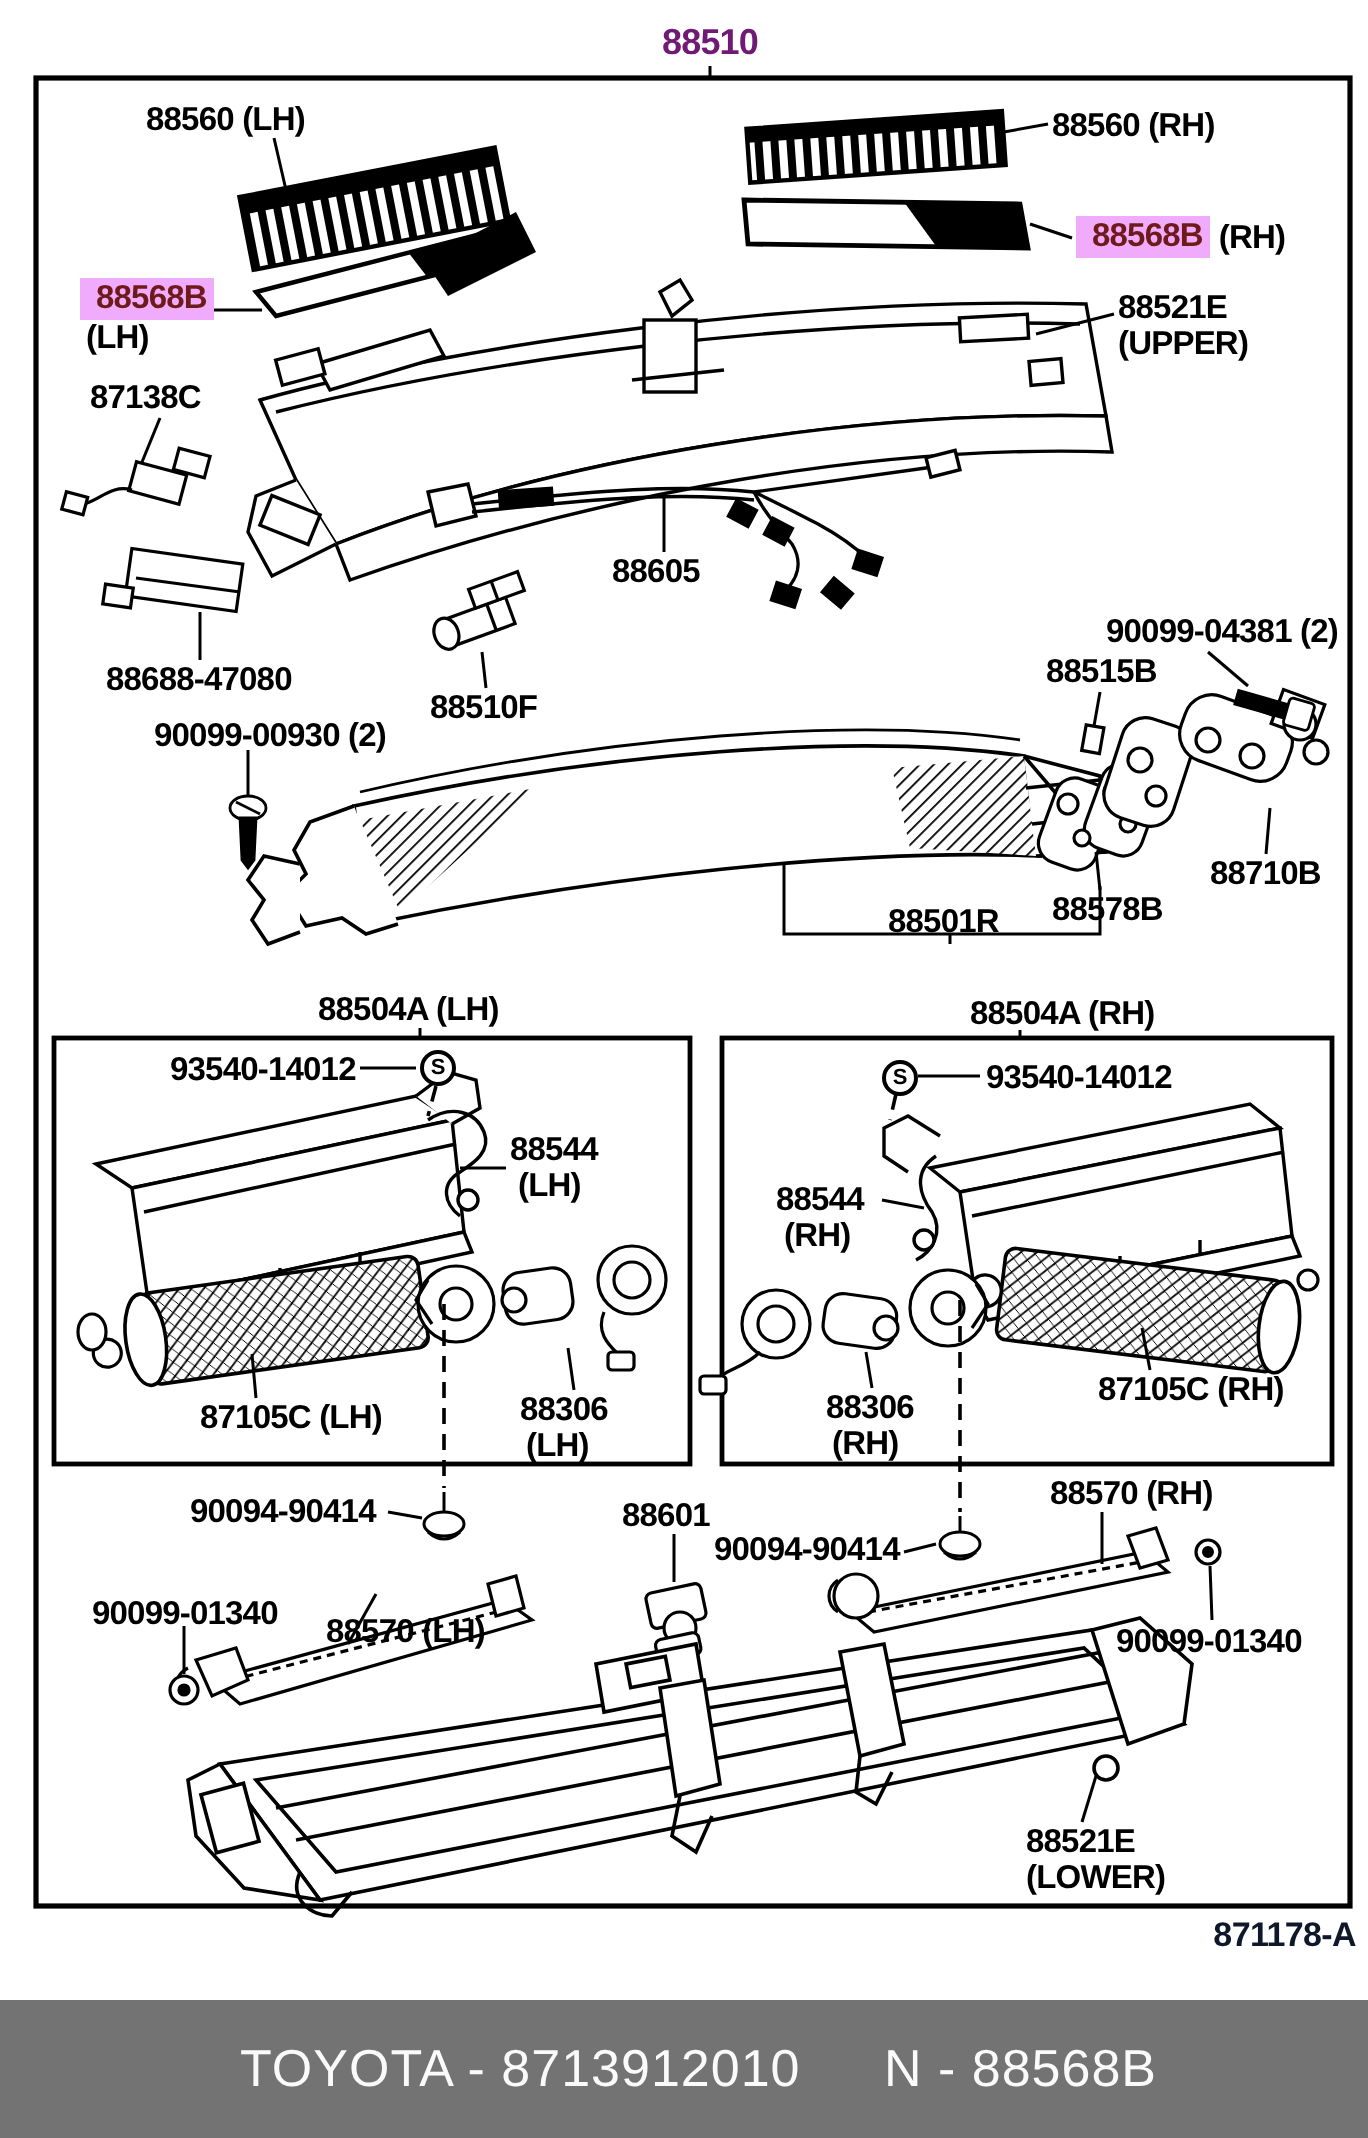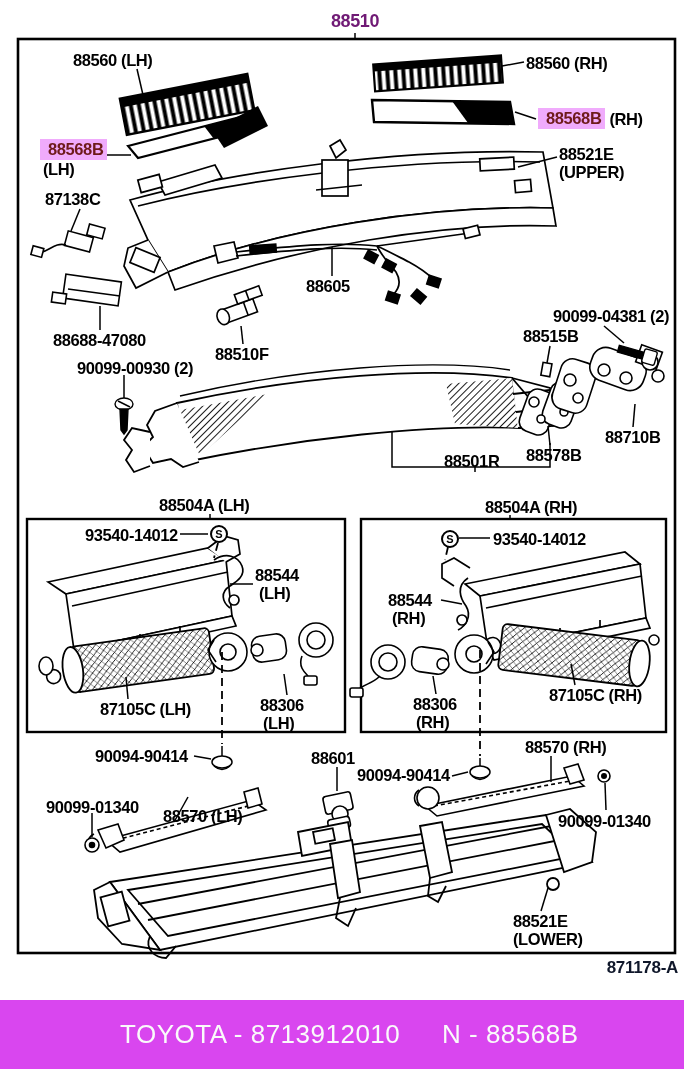--- a/index.html
+++ b/index.html
@@ -11,21 +11,21 @@
   .lbl .row{display:block;}
   .assembly{position:absolute;font:bold 18px/1 "Liberation Sans",sans-serif;
             letter-spacing:-0.4px;color:#701a75;text-align:center;}
   .hl-wrap{display:flex;gap:4px;align-items:flex-start;}
   .hl{background:#f0abfc;color:#6E1A1A;padding:1px 4px 2px 8px;display:inline-block;}
   .s-mark{position:absolute;width:14px;height:14px;border:2px solid #000;border-radius:50%;
           font:bold 11px/14px "Liberation Sans",sans-serif;text-align:center;color:#000;
           background:#fff;}
   .ref-code{position:absolute;font:bold 17px/1 "Liberation Sans",sans-serif;
             letter-spacing:-0.3px;color:#0f172a;text-align:right;width:90px;}
-  .footer-bar{position:absolute;left:0;top:1000px;width:684px;height:69px;background:#d946ef;}
+  .footer-bar{position:absolute;left:0;top:1000px;width:684px;height:69px;background:#737373;}
   .footer-bar span{position:absolute;top:0;line-height:69px;font:400 26px/69px "Liberation Sans",sans-serif;
             color:#FAFAFA;letter-spacing:0.5px;white-space:nowrap;}
 </style>
 </head>
 <body>
 
 <div class="page">
 
   <svg class="art" width="684" height="1069" viewBox="0 0 684 1069">
     <defs>

